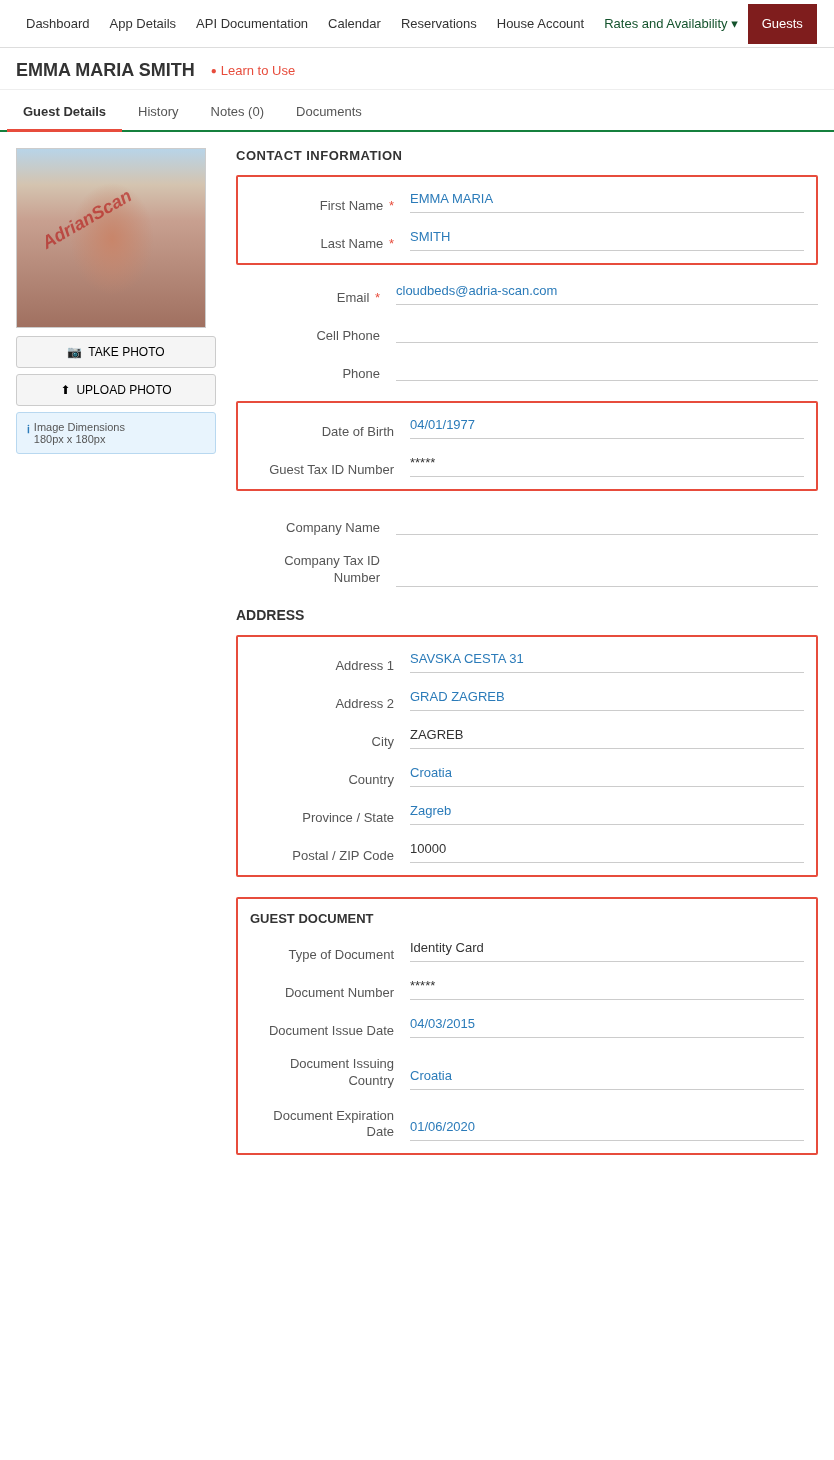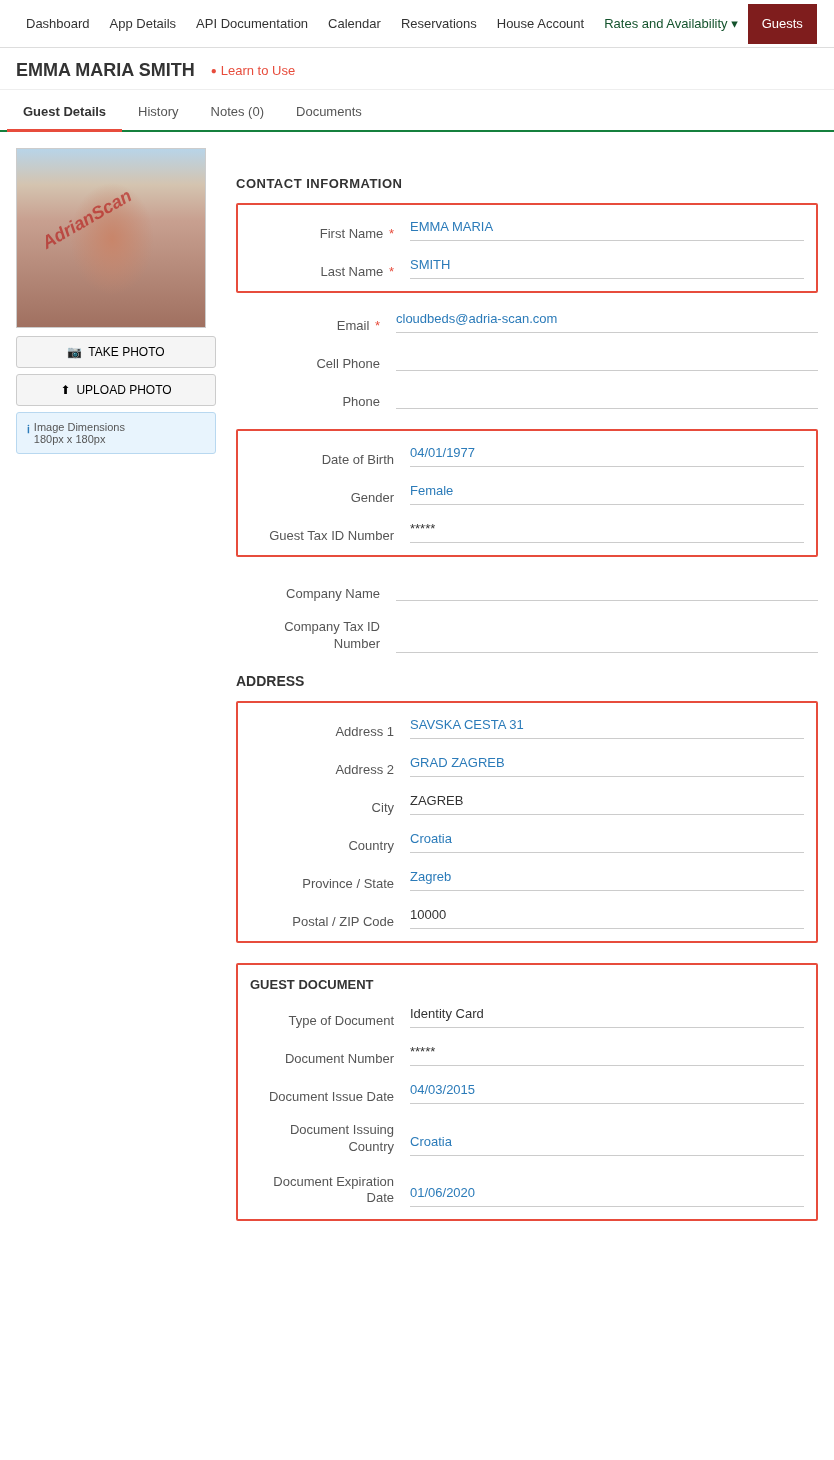--- a/index.html
+++ b/index.html
@@ -158,21 +158,20 @@
     
     .right-panel {
       flex: 1;
     }
     .section-title {
       font-size: 13px;
       font-weight: bold;
       color: #333;
       margin-bottom: 12px;
       letter-spacing: 0.5px;
-      margin-top: 28px;
     }
 
     .form-section {
       margin-bottom: 20px;
     }
     .bordered-section {
       border: 2px solid #e74c3c;
       border-radius: 2px;
       padding: 12px;
       margin-bottom: 16px;
@@ -314,24 +313,20 @@
       </div>
     </div>
 
     <div class="form-section">
       <div class="bordered-section">
         <div class="form-row">
           <div class="field-label">Date of Birth</div>
           <div class="field-value">04/01/1977</div>
         </div>
         <div class="form-row">
-          <div class="field-label">Gender</div>
-          <div class="field-value">Female</div>
-        </div>
-        <div class="form-row">
           <div class="field-label">Guest Tax ID Number</div>
           <div class="field-value black">*****</div>
         </div>
       </div>
     </div>
 
     <div class="form-section">
       <div class="form-row">
         <div class="field-label">Company Name</div>
         <div class="field-value empty"></div>

